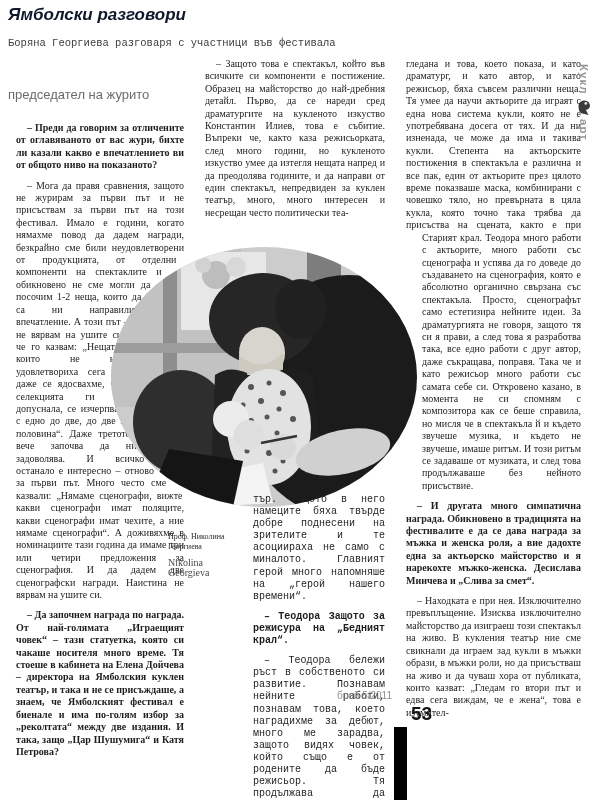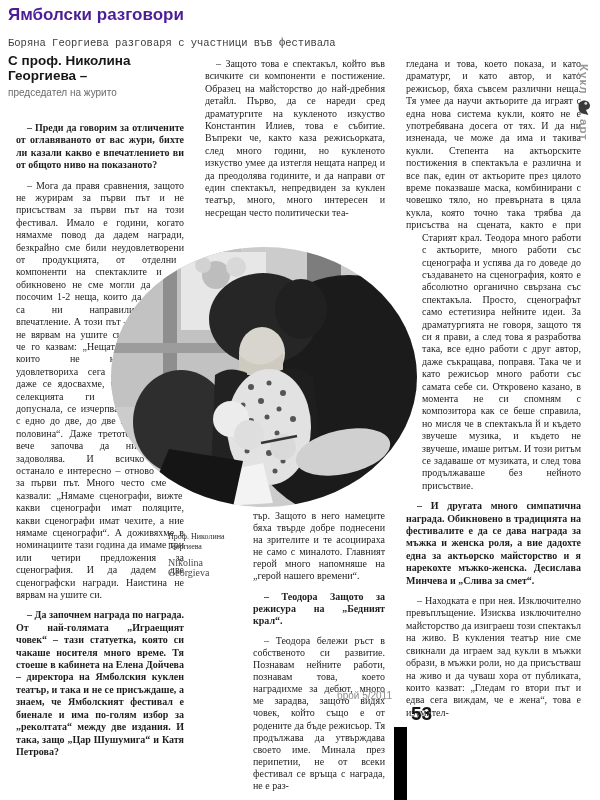--- a/index.html
+++ b/index.html
@@ -2,35 +2,35 @@
 <html lang="bg"><head>
 <meta charset="utf-8">
 <style>
   html,body { margin:0; padding:0; background:#ffffff; }
   .page {
     position:relative; width:600px; height:800px; overflow:hidden;
     background:#ffffff; font-family:"Liberation Serif", serif; color:#1c1c1c;
   }
   .abs { position:absolute; }
 
-  .title    { left:8px;  top:5px;  font-family:"Liberation Sans",sans-serif; font-weight:bold; font-size:17px; color:#4c1d95; }
+  .title    { left:8px;  top:5px;  font-family:"Liberation Sans",sans-serif; font-weight:bold; font-size:17px; color:#0f172a;font-style:italic; }
   .subtitle { left:8px;  top:30px; font-family:Liberation Mono, monospace; font-size:10.5px; color:#3d3d3d;margin-top:7px; }
 
   .heading  { left:8px;  top:53px; width:184px; font-family:"Liberation Sans",sans-serif;
               font-weight:bold; font-size:13.5px; line-height:15px; color:#161616; }
-  .role     { left:8px;  top:87px; font-family:"Liberation Sans",sans-serif; font-size:10px; color:#6b6b6b; }
+  .role     { left:8px;  top:87px; font-family:"Liberation Sans",sans-serif; font-size:13px; color:#6b6b6b; }
 
   .col { text-align:justify; font-size:10px; line-height:12.4px; color:#1d1d1d; }
   .col p { margin:8px; text-indent:11px; }
   .col p.cont { text-indent:0; }
   .col p.q { font-weight:bold; }
 
   #col-left       { left:8px;   top:114px; width:184px; height:600px; }
   #col-mid-top    { left:197px; top:50px;  width:196px; height:188px; }
-  #col-mid-bottom { left:245px; top:502px; width:148px; height:232px; line-height:12.1px; }
+  #col-mid-bottom { left:245px; top:486px; width:148px; height:232px; line-height:12.1px;font-family:Liberation Mono, monospace; }
   #col-right      { left:398px; top:50px;  width:191px; height:662px; }
 
   
   .shapeL { float:right; width:290px; height:430px; margin-right:-120px;
             shape-outside:ellipse(138px 132px at 242px 262px); shape-margin:6px; }
   .shapeR { float:left;  width:170px; height:446px; margin-left:-146px;
             shape-outside:ellipse(150px 140px at 12px 330px);  shape-margin:6px; }
 
   #photo { left:111px; top:247px; width:306px; height:260px; }
 
@@ -51,21 +51,20 @@
   #logo .licon { width:18px; height:20px; margin:2px 0; }
 </style>
 </head>
 <body>
 
 <div class="page">
 
   <div class="abs title">Ямболски разговори</div>
   <div class="abs subtitle">Боряна Георгиева разговаря с участници във фестивала</div>
 
-  <div class="abs heading">С проф. Николина Георгиева –</div>
   <div class="abs role">председател на журито</div>
 
   <div class="abs col" id="col-left">
     <div class="shapeL"></div>
     <p class="q">– Преди да говорим за отличените от оглавяваното от вас жури, бихте ли казали какво е впечатлението ви от общото ниво на показаното?</p>
     <p>– Мога да правя сравнения, защото не журирам за първи път и не присъствам за първи път на този фестивал. Имало е години, когато нямахме повод да дадем награди, безкрайно сме били неудовлетворени от продукцията, от отделни компоненти на спектаклите и обикновено не сме могли да посочим 1-2 неща, които да са ни направили впечатление. А този път – не вярвам на ушите си, че го казвам: „Нещата, които не ни удовлетвориха сега и даже се ядосвахме, че селекцията ги е допуснала, се изчерпват с едно до две, до две и половина“. Даже третото вече започва да ни задоволява. И всичко останало е интересно – отново за първи път. Много често сме казвали: „Нямаме сценографи, вижте какви сценографи имат поляците, какви сценографи имат чехите, а ние нямаме сценографи“. А доживяхме в номинациите тази година да имаме три или четири предложения за сценография. И да дадем две сценографски награди. Наистина не вярвам на ушите си.</p>
     <p class="q">– Да започнем награда по награда. От най-голямата „Играещият човек“ – тази статуетка, която си чакаше носителя много време. Тя стоеше в кабинета на Елена Дойчева – директора на Ямболския куклен театър, и така и не се присъждаше, а знаем, че Ямболският фестивал е биенале и има по-голям избор за „реколтата“ между две издания. И така, защо „Цар Шушумига“ и Катя Петрова?</p>
   </div>
 
   <div class="abs col" id="col-mid-top">

